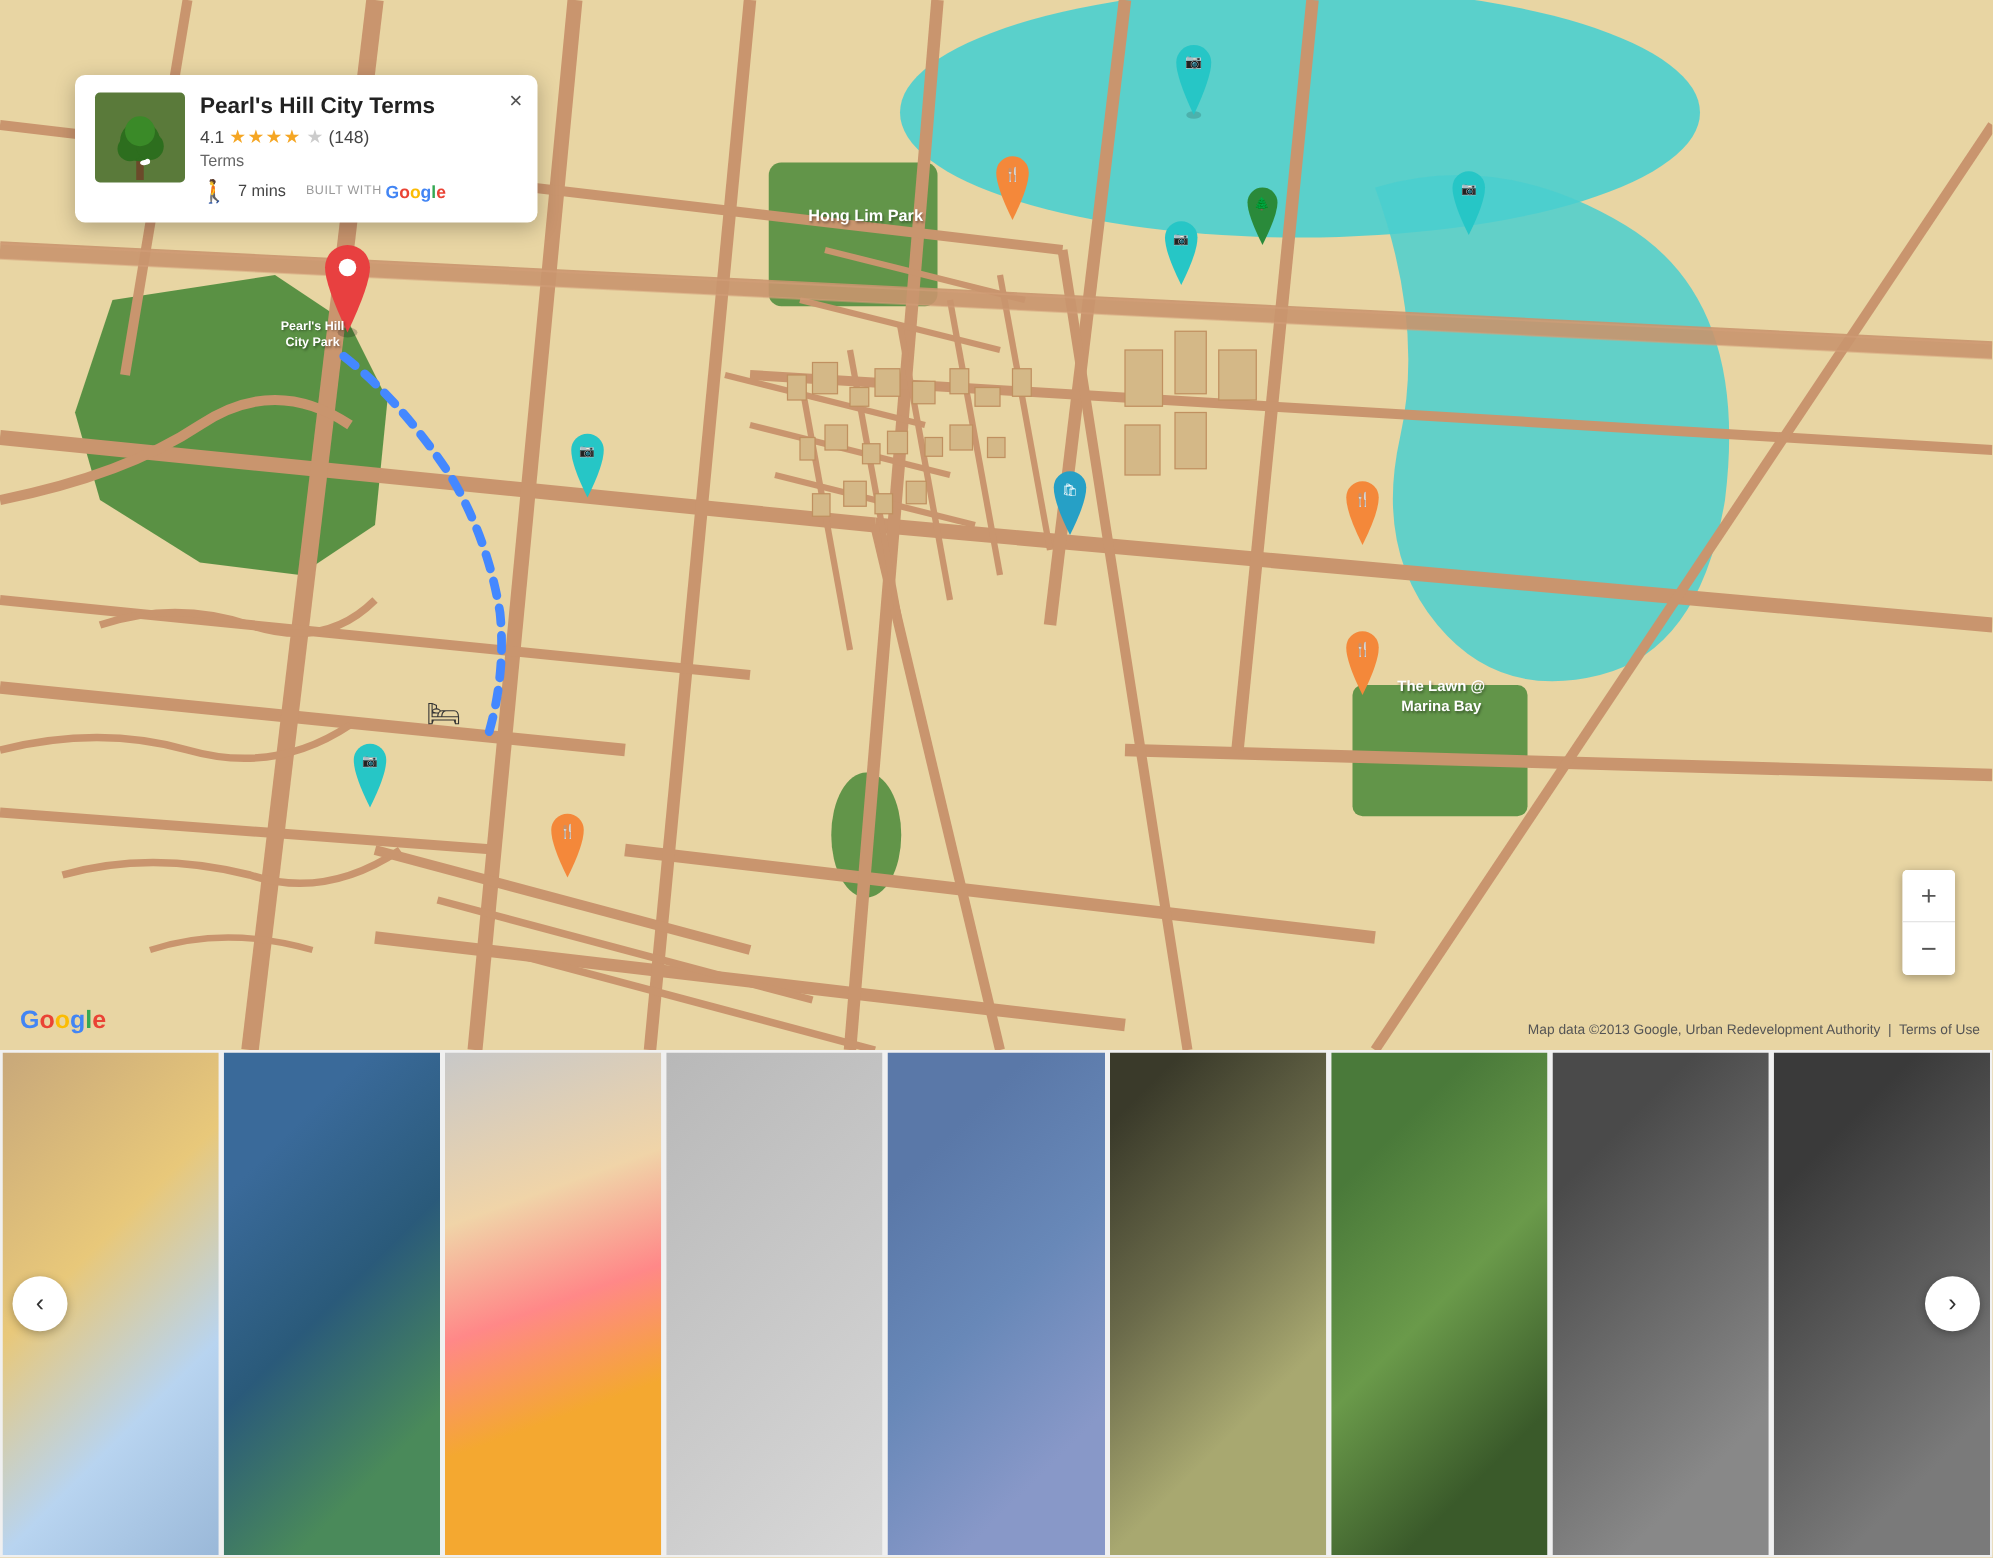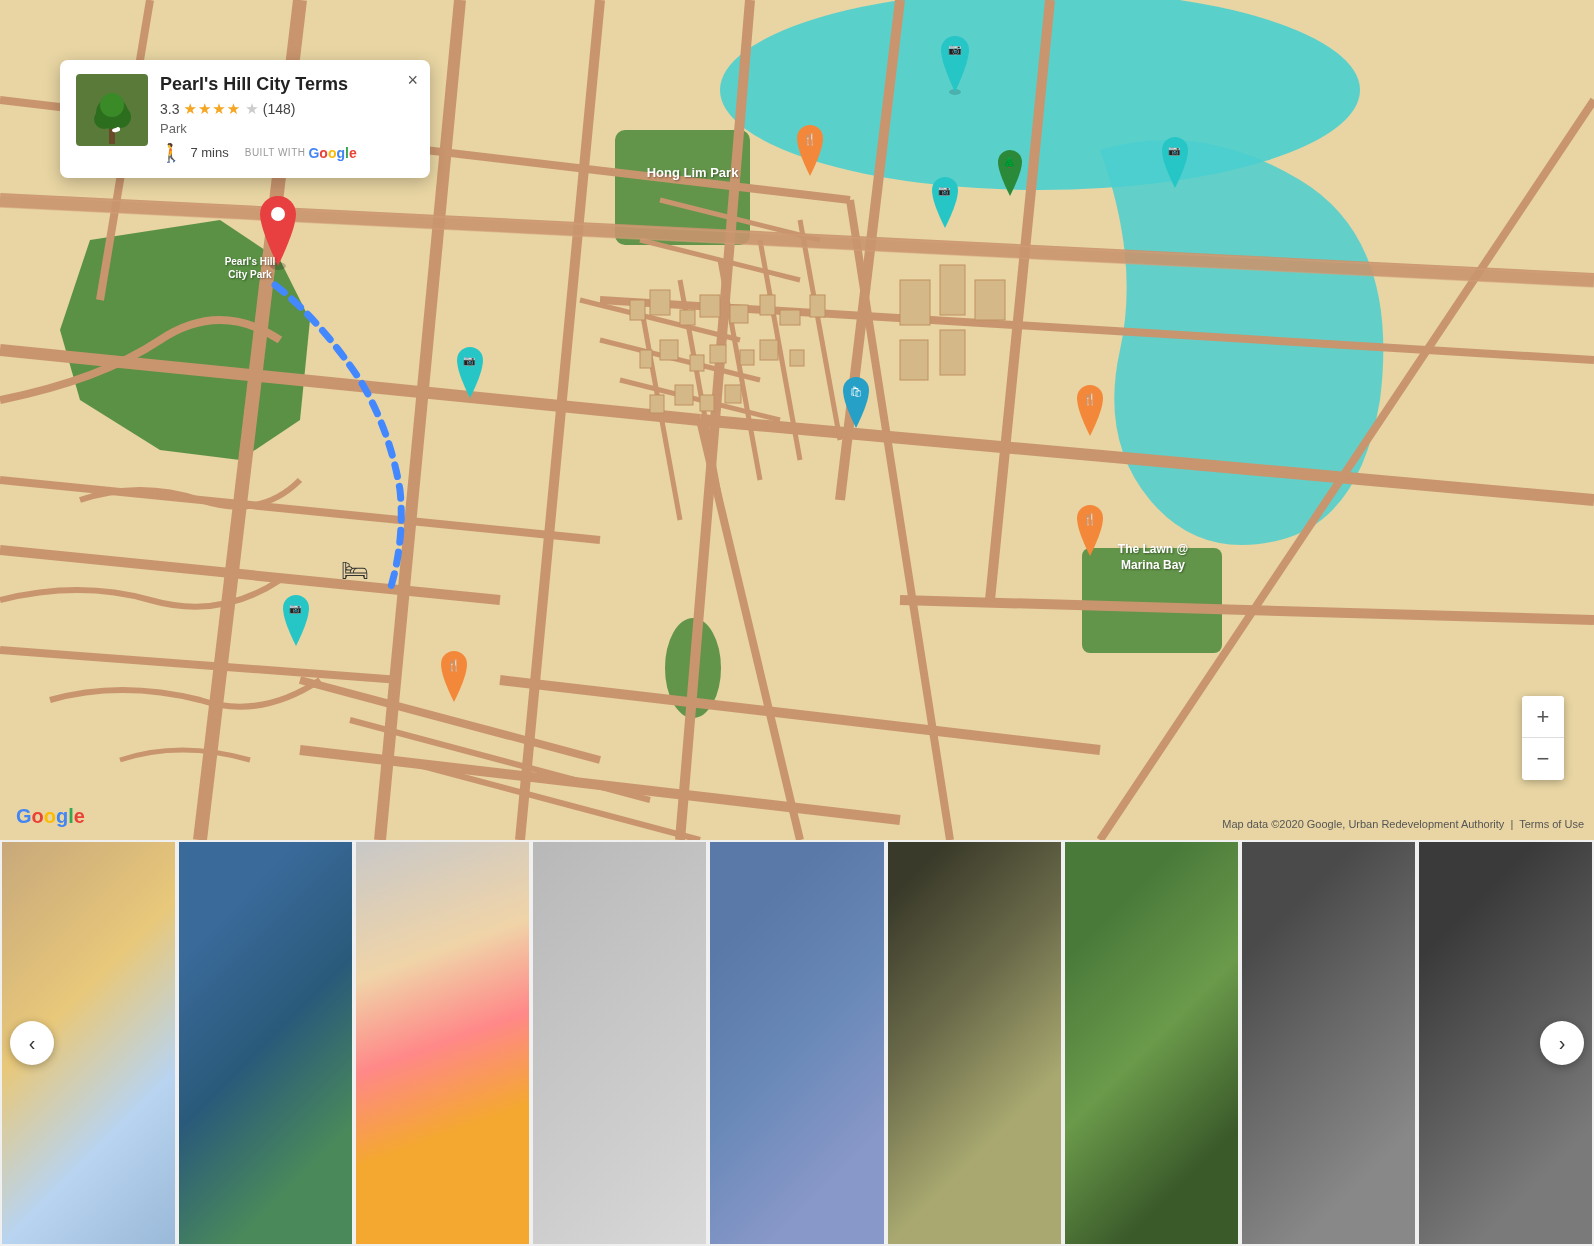--- a/index.html
+++ b/index.html
@@ -401,26 +401,26 @@
           <circle cx="28" cy="26" r="11" fill="#2d6e1e"></circle>
           <circle cx="20" cy="14" r="12" fill="#3a8a28"></circle>
 
           <circle cx="26" cy="38" r="2" fill="white"></circle>
           <ellipse cx="24" cy="39" rx="4" ry="2" fill="white" transform="rotate(-10,24,39)"></ellipse>
         </svg>
       </div>
       <div class="card-info">
         <div class="card-title">Pearl's Hill City Terms</div>
         <div class="card-rating">
-          <span>3.3</span>
+          <span>4.1</span>
           <span class="stars">★★★★</span>
             <span style="color:#ccc;font-size:15px;">★</span>
           <span>(148)</span>
         </div>
-        <div class="card-type">Park</div>
+        <div class="card-type">Terms</div>
         <div class="card-walk">
           <span class="walk-icon">🚶</span>
           <span>7 mins</span>
           <span class="built-with">
             <span style="font-size:10px; letter-spacing:0.5px; color:#999;">BUILT WITH</span>
             <span style="font-size:14px; font-weight:bold;">
               <span style="color:#4285F4;">G</span><span style="color:#EA4335;">o</span><span style="color:#FBBC04;">o</span><span style="color:#4285F4;">g</span><span style="color:#34A853;">l</span><span style="color:#EA4335;">e</span>
             </span>
           </span>
         </div>
@@ -431,21 +431,21 @@
   <div id="zoom-controls">
     <button class="zoom-btn">+</button>
     <button class="zoom-btn">−</button>
   </div>
 
   <div id="google-logo">
     <span style="color:#4285F4;font-weight:bold;">G</span><span style="color:#EA4335;">o</span><span style="color:#FBBC04;">o</span><span style="color:#4285F4;">g</span><span style="color:#34A853;">l</span><span style="color:#EA4335;">e</span>
   </div>
 
   <div id="map-attribution">
-    <span>Map data ©2020 Google, Urban Redevelopment Authority</span>
+    <span>Map data ©2013 Google, Urban Redevelopment Authority</span>
     &nbsp;|&nbsp;
     <a href="#">Terms of Use</a>
   </div>
 
 </div>
 
 <div id="photo-strip">
   <button class="photo-nav photo-nav-left">
     <span>‹</span>
   </button>

